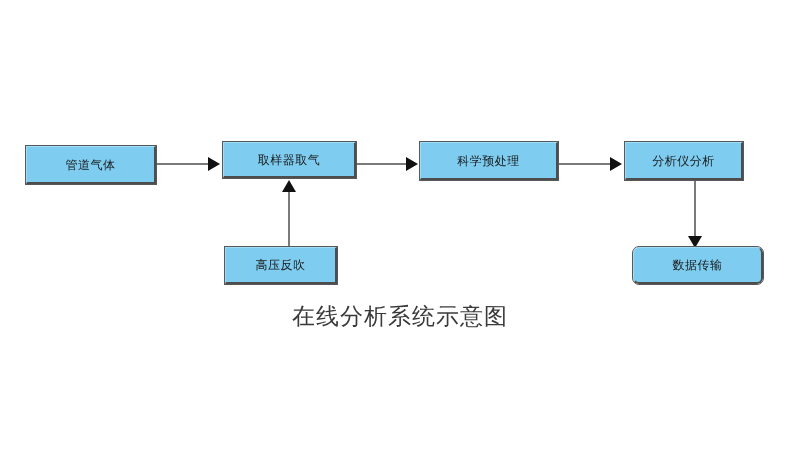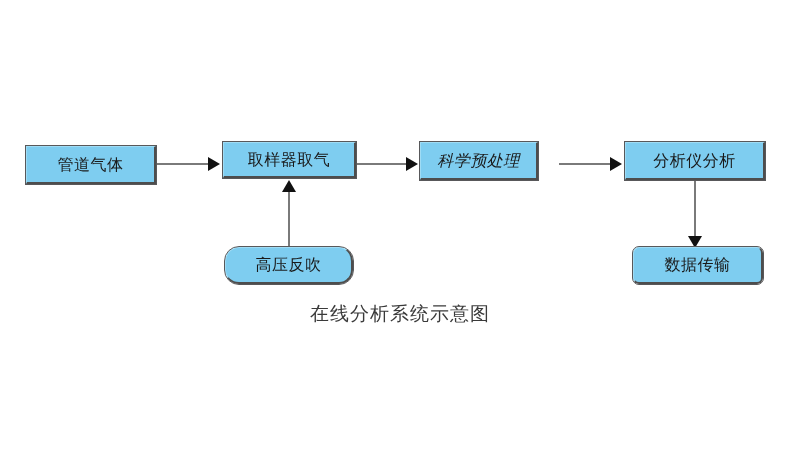--- a/index.html
+++ b/index.html
@@ -28,21 +28,21 @@
     border-top: 1px solid #9fdcf5;
     border-left: 1px solid #9fdcf5;
     border-right: 2px solid #4d4d4d;
     border-bottom: 2px solid #4d4d4d;
     outline: 1px solid #58585a;
     outline-offset: 0px;
     display: flex;
     align-items: center;
     justify-content: center;
     color: #1a1a1a;
-    font-size: 16px;
+    font-size: 12px;
     line-height: 1;
     letter-spacing: 0.5px;
     white-space: nowrap;
     user-select: none;
   }
   .node .node-label {
     display: block;
     transform: translateY(-0.5px);
   }
 
@@ -81,21 +81,21 @@
     border-right: 7px solid transparent;
     border-top: 12px solid #111111;
   }
 
   
   .caption {
     position: absolute;
     left: 0;
     width: 800px;
     text-align: center;
-    font-size: 19px;
+    font-size: 23px;
     color: #3a3a3a;
     letter-spacing: 1px;
     white-space: nowrap;
     user-select: none;
   }
 </style>
 </head>
 <body>
 
 <div id="canvas">
@@ -126,29 +126,29 @@
   </div>
 
   <div class="node" style="left:26px;  top:146px; width:130px; height:38px;">
     <span class="node-label">管道气体</span>
   </div>
 
   <div class="node" style="left:223px; top:142px; width:133px; height:36px;">
     <span class="node-label">取样器取气</span>
   </div>
 
-  <div class="node" style="left:420px; top:142px; width:118px; height:38px;font-style:italic;">
+  <div class="node" style="left:420px; top:142px; width:138px; height:38px;">
     <span class="node-label">科学预处理</span>
   </div>
 
-  <div class="node" style="left:625px; top:142px; width:140px; height:38px;">
+  <div class="node" style="left:625px; top:142px; width:118px; height:38px;">
     <span class="node-label">分析仪分析</span>
   </div>
 
-  <div class="node" style="left:225px; top:247px; width:128px; height:37px;border-radius:14px;">
+  <div class="node" style="left:225px; top:247px; width:112px; height:37px;">
     <span class="node-label">高压反吹</span>
   </div>
 
   <div class="node" style="left:633px; top:247px; width:130px; height:37px;border-radius:6px;">
     <span class="node-label">数据传输</span>
   </div>
 
   <div class="caption" style="top:301px;">在线分析系统示意图</div>
 
 </div>

